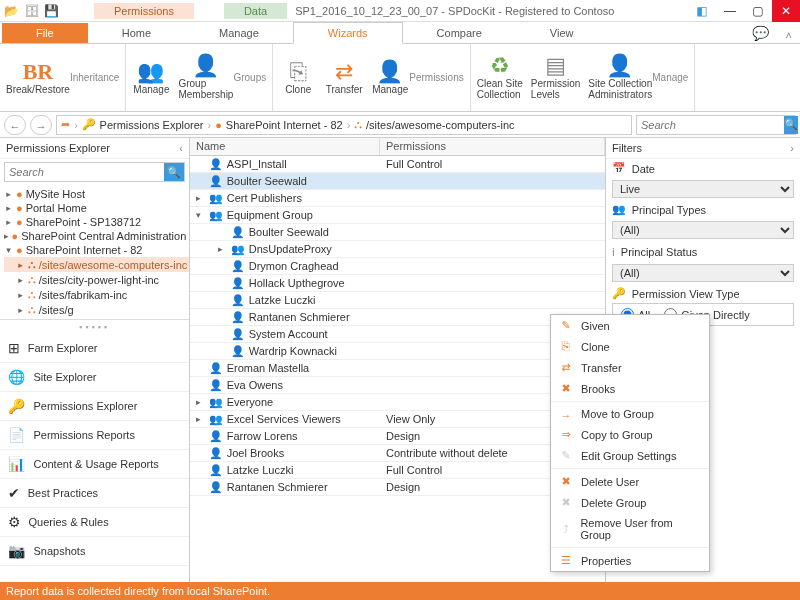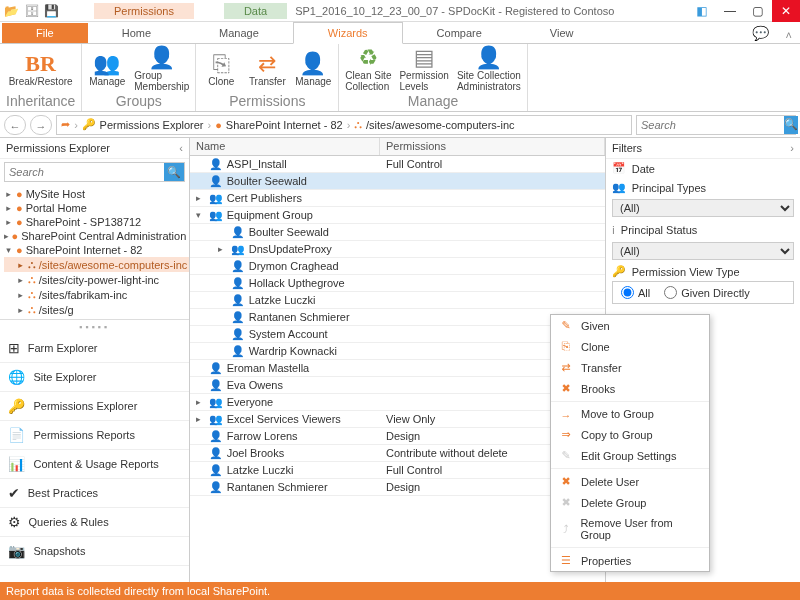--- a/index.html
+++ b/index.html
@@ -15,26 +15,26 @@
 .winbtns{display:flex}
 .winbtns div{width:28px;height:22px;display:flex;align-items:center;justify-content:center;font-size:12px}
 .winbtns .close{background:#e81123;color:#fff}
 .ribbon-tabs{height:22px;display:flex;align-items:flex-end;background:#fff;border-bottom:1px solid #ccc;padding-left:2px}
 .ribbon-tabs div{padding:4px 34px;font-size:11px;color:#555;cursor:pointer}
 .ribbon-tabs .file{background:#ed7d31;color:#fff}
 .ribbon-tabs .active{background:#fff;border:1px solid #ccc;border-bottom:1px solid #fff;margin-bottom:-1px;color:#ed7d31}
 .ribbon-tabs .help{margin-left:auto;color:#3a9bdc;font-size:14px;padding:2px 8px}
 .ribbon-tabs .caret{padding:2px 8px;color:#888}
 .ribbon{height:68px;background:#fff;border-bottom:1px solid #ccc;display:flex}
-.rgroup{border-right:1px solid #ddd;padding:2px 6px;display:flex;flex-direction:column;align-items:center;justify-content:space-between}
+.rgroup{border-right:1px solid #ddd;padding:2px 6px;display:flex;flex-direction:row;align-items:center;justify-content:space-between}
 .rgroup .btns{display:flex;gap:8px;flex:1;align-items:center}
 .rbtn{display:flex;flex-direction:column;align-items:center;gap:1px;min-width:38px;cursor:pointer}
 .rbtn .ic{font-size:22px;line-height:22px}
 .rbtn .lbl{font-size:10px;line-height:11px;color:#444}
-.rgroup .gname{font-size:14px;color:#888}
+.rgroup .gname{font-size:10px;color:#888}
 .navbar{height:26px;border-bottom:1px solid #ccc;display:flex;align-items:center;padding:0 4px;gap:4px}
 .navbtn{width:22px;height:20px;border:1px solid #ccc;border-radius:10px;display:flex;align-items:center;justify-content:center;font-size:11px;color:#666;cursor:pointer}
 .bcrumb{flex:1;display:flex;align-items:center;gap:4px;border:1px solid #ccc;height:20px;padding:0 4px;overflow:hidden}
 .bcrumb span{white-space:nowrap;font-size:11px}
 .bcrumb .sep{color:#aaa}
 .navsearch{width:160px;height:20px;border:1px solid #ccc;padding:0 4px;display:flex;align-items:center}
 .navsearch input{border:0;flex:1;outline:none;font-style:italic;color:#888}
 .navsearch .sbtn{width:20px;height:18px;background:#3a9bdc;color:#fff;display:flex;align-items:center;justify-content:center;margin-right:-3px}
 .main{display:flex;height:445px}
 .left{width:190px;border-right:1px solid #ccc;display:flex;flex-direction:column}
@@ -519,20 +519,21 @@
 
   <div class="right">
     <div class="panel-hd">
       <span>Filters</span>
       <span class="chev">›</span>
     </div>
     <div class="fsec-hd">
         <span class="fic">📅</span>
         <span>Date</span>
       </div>
+    <div class="frow"><select><option>Live</option></select></div>
     <div class="fsec-hd">
         <span class="fic">👥</span>
         <span>Principal Types</span>
       </div>
     <div class="frow"><select><option>(All)</option></select></div>
     <div class="fsec-hd">
         <span class="fic">ℹ</span>
         <span>Principal Status</span>
       </div>
     <div class="frow"><select><option>(All)</option></select></div>

